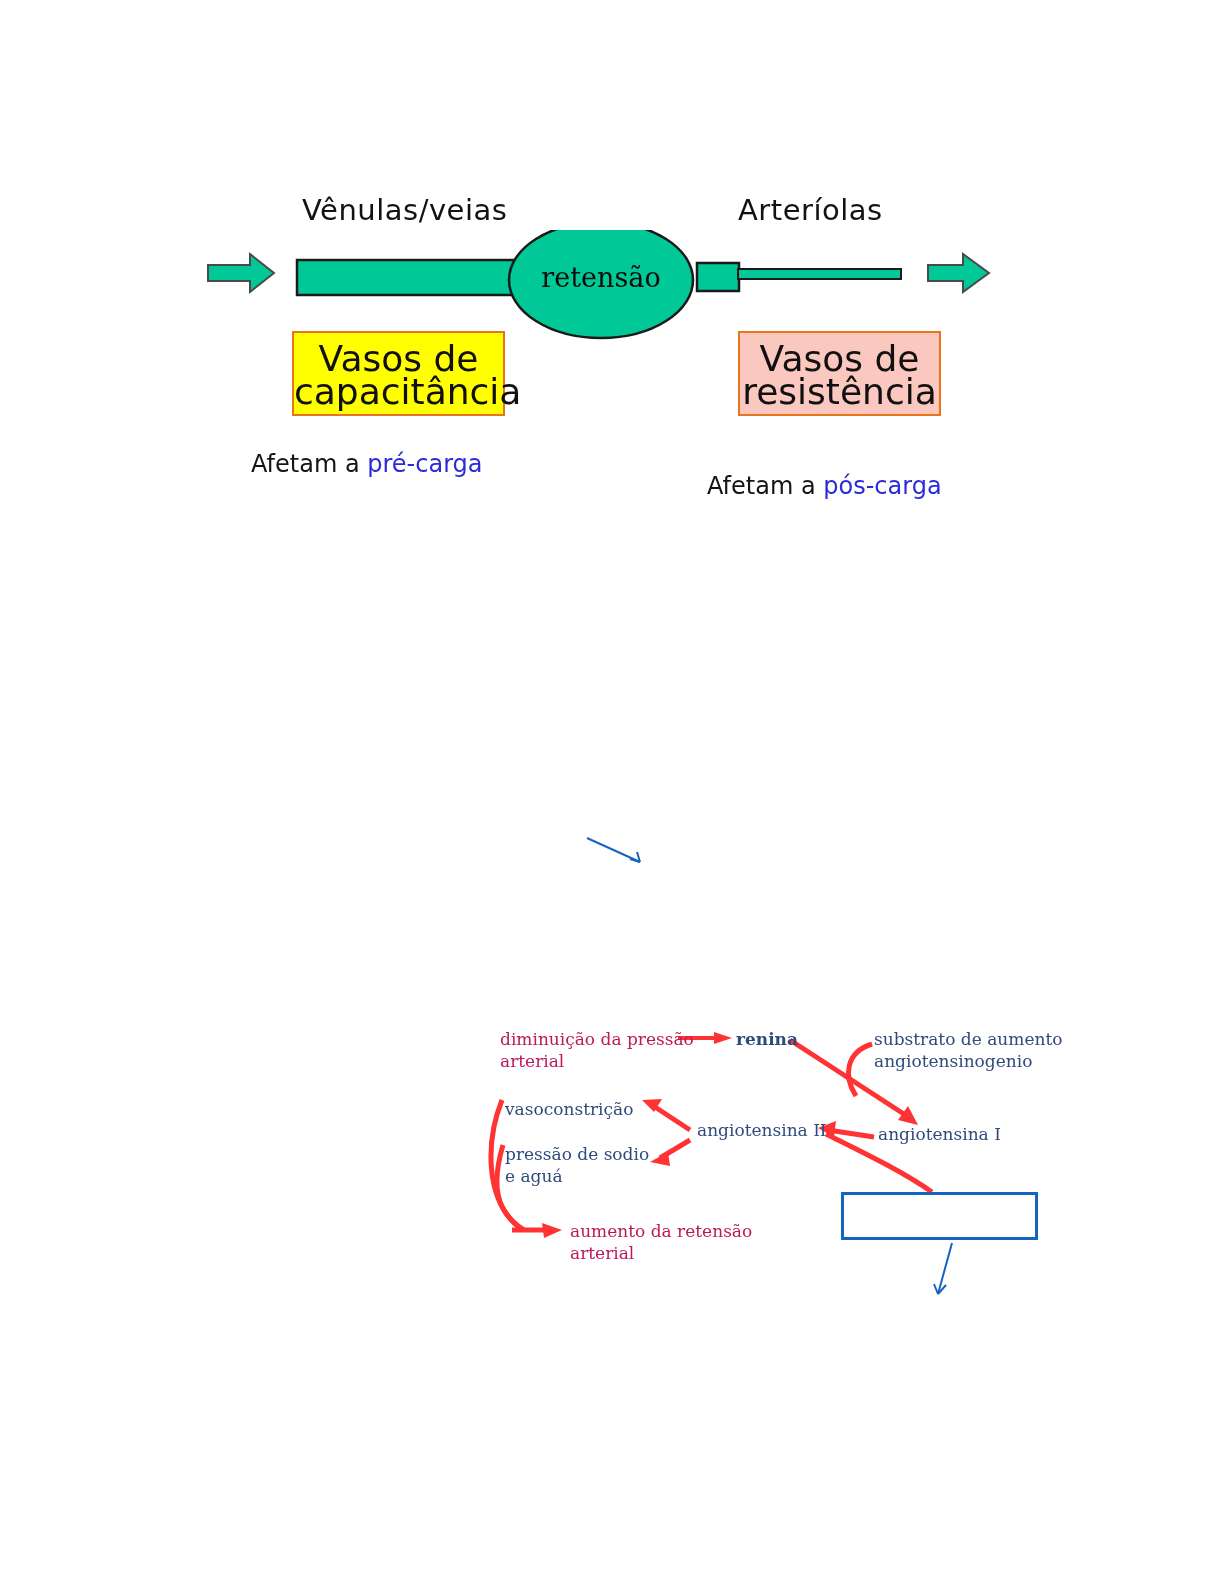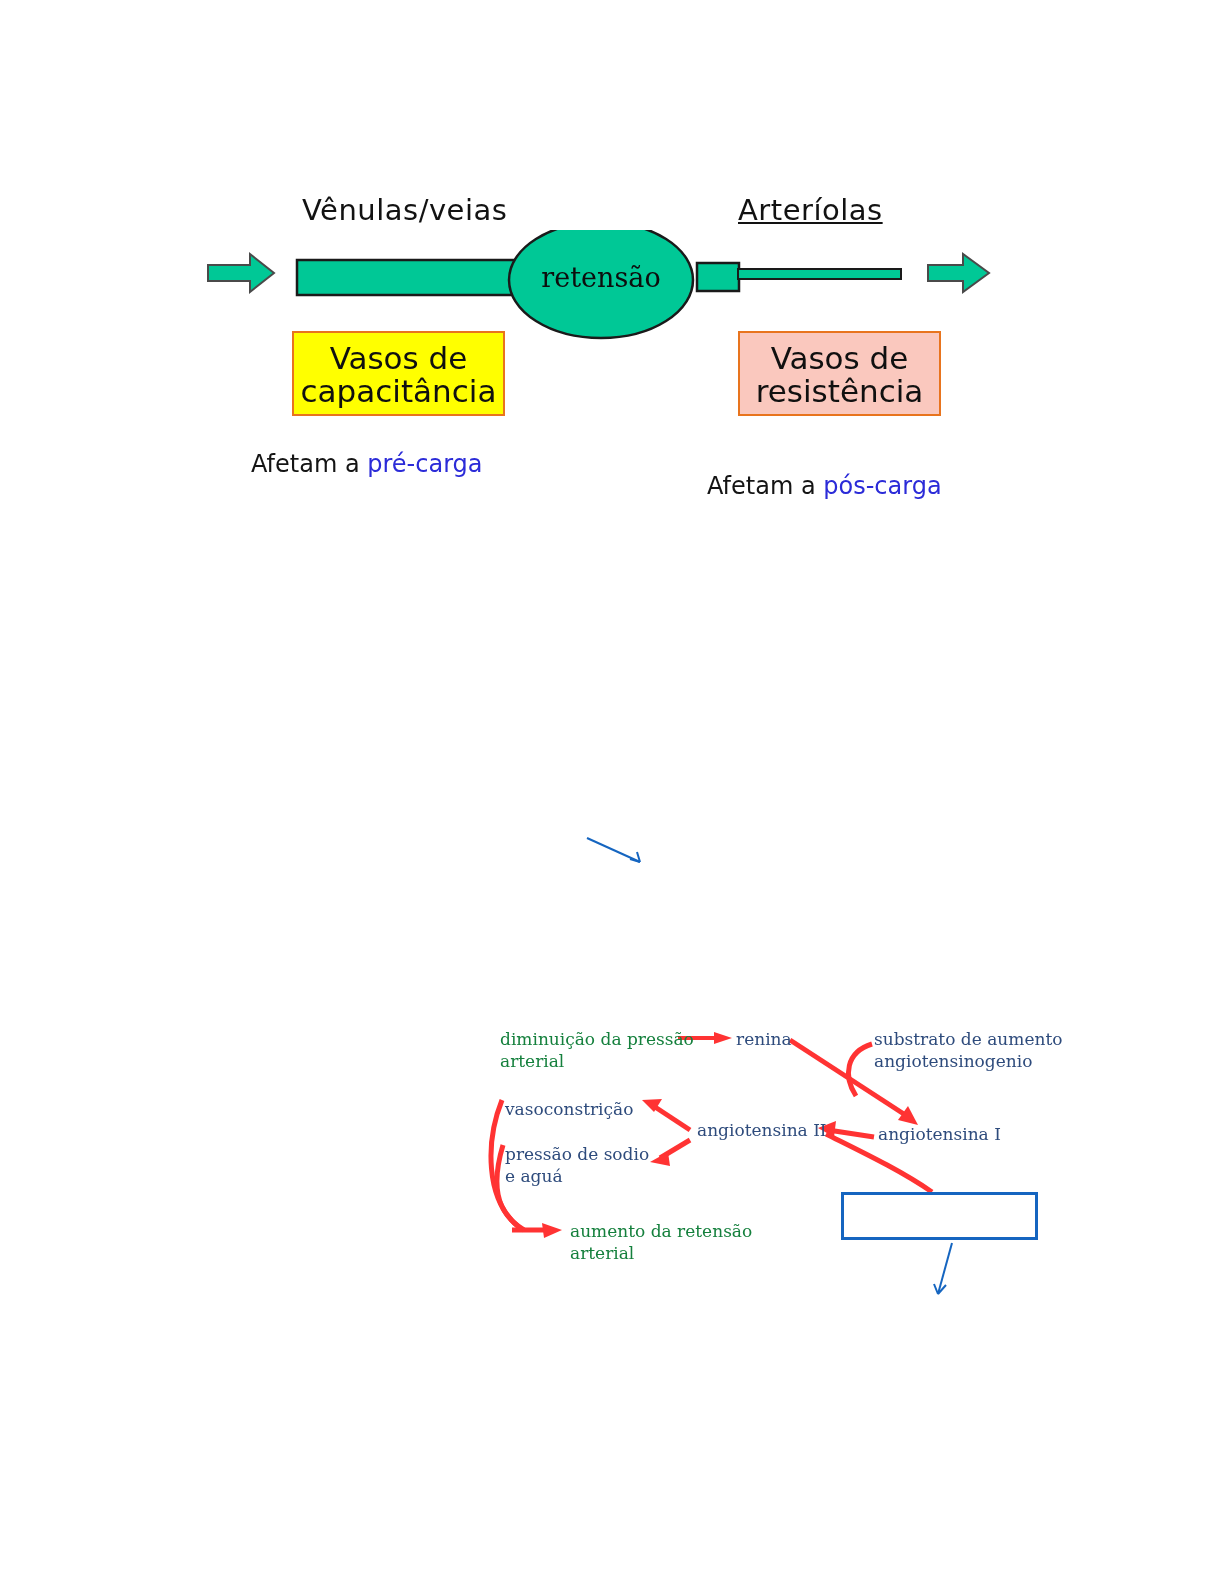--- a/index.html
+++ b/index.html
@@ -28,34 +28,34 @@
   }
 
   .vessel-label {
     font-family: "DejaVu Sans", sans-serif;
     font-size: 29px;
     color: #121212;
     letter-spacing: 0.5px;
     white-space: nowrap;
   }
   #label-venulas { left: 302px; top: 193px; }
-  #label-arteriolas { left: 738px; top: 193px; text-decoration: underline; }
+  #label-arteriolas { left: 738px; top: 193px; }
 
   #svg-vessels {
     left: 0px;
     top: 230px;
     width: 1225px;
     height: 110px;
   }
 
   .tag-box {
     box-sizing: border-box;
     text-align: center;
     font-family: "DejaVu Sans", sans-serif;
-    font-size: 31px;
+    font-size: 36px;
     line-height: 33px;
     color: #101010;
     padding-top: 9px;
     white-space: pre-line;
   }
   #box-capacitancia {
     left: 292px;
     top: 331px;
     width: 213px;
     height: 85px;
@@ -93,25 +93,25 @@
     top: 0px;
     width: 1225px;
     height: 540px;
   }
   .raas-text {
     font-family: "DejaVu Serif", serif;
     font-size: 17px;
     line-height: 22px;
     white-space: pre-line;
   }
-  .raas-red { color: #15803d; }
+  .raas-red { color: #be185d; }
   .raas-blue { color: #2E4B7C; }
 
   #t-diminuicao { left: 500px; top: 228px; }
-  #t-renina     { left: 736px; top: 228px; }
+  #t-renina     { left: 736px; top: 228px; font-weight: bold; }
   #t-substrato  { left: 874px; top: 228px; }
   #t-vasoconstricao { left: 505px; top: 298px; }
   #t-angio2     { left: 697px; top: 319px; }
   #t-angio1     { left: 878px; top: 323px; }
   #t-retensao   { left: 505px; top: 343px; }
   #t-aumento    { left: 570px; top: 420px; }
 
   #empty-box {
     left: 841px;
     top: 392px;

